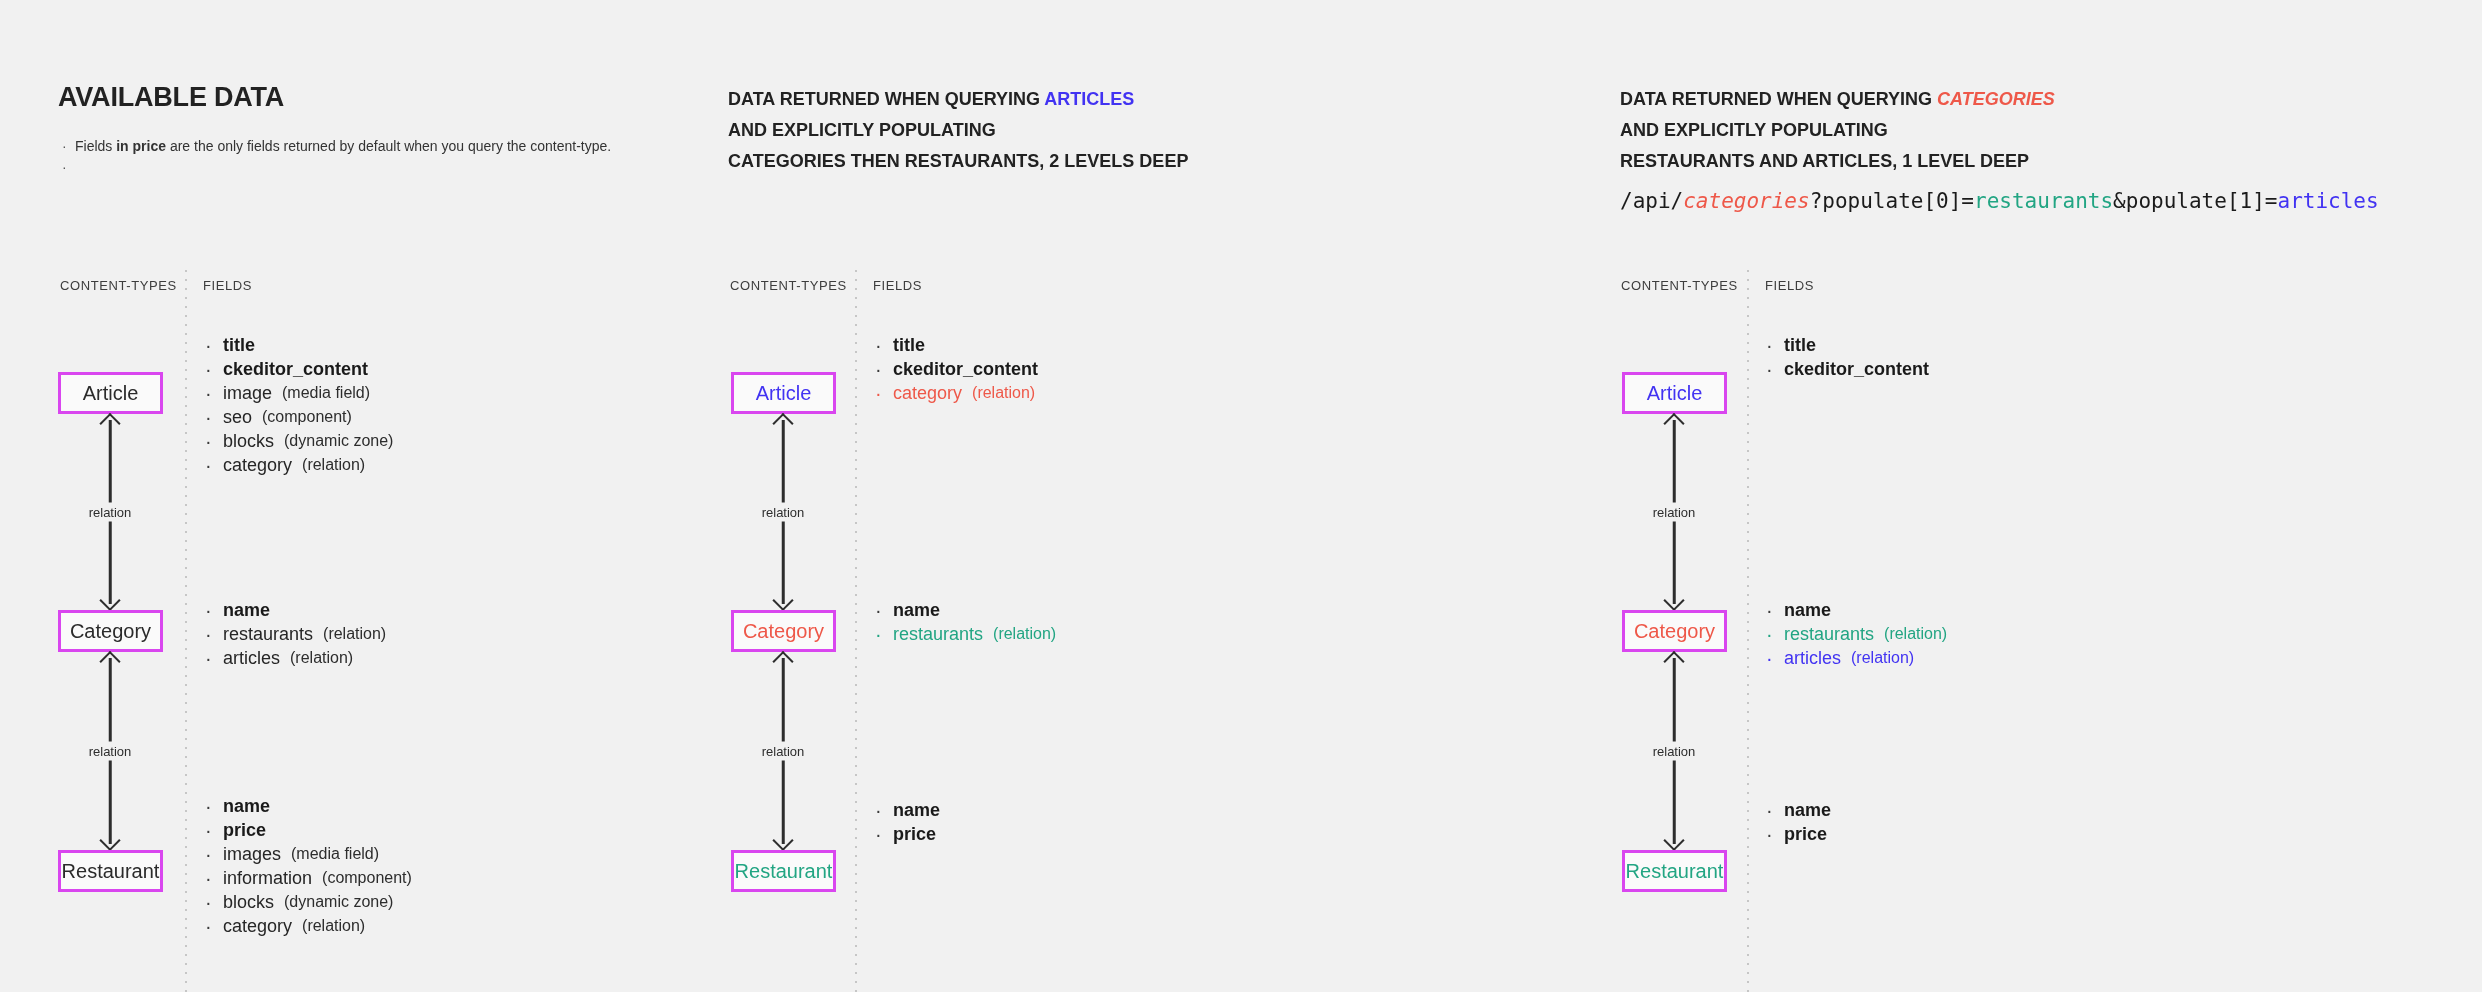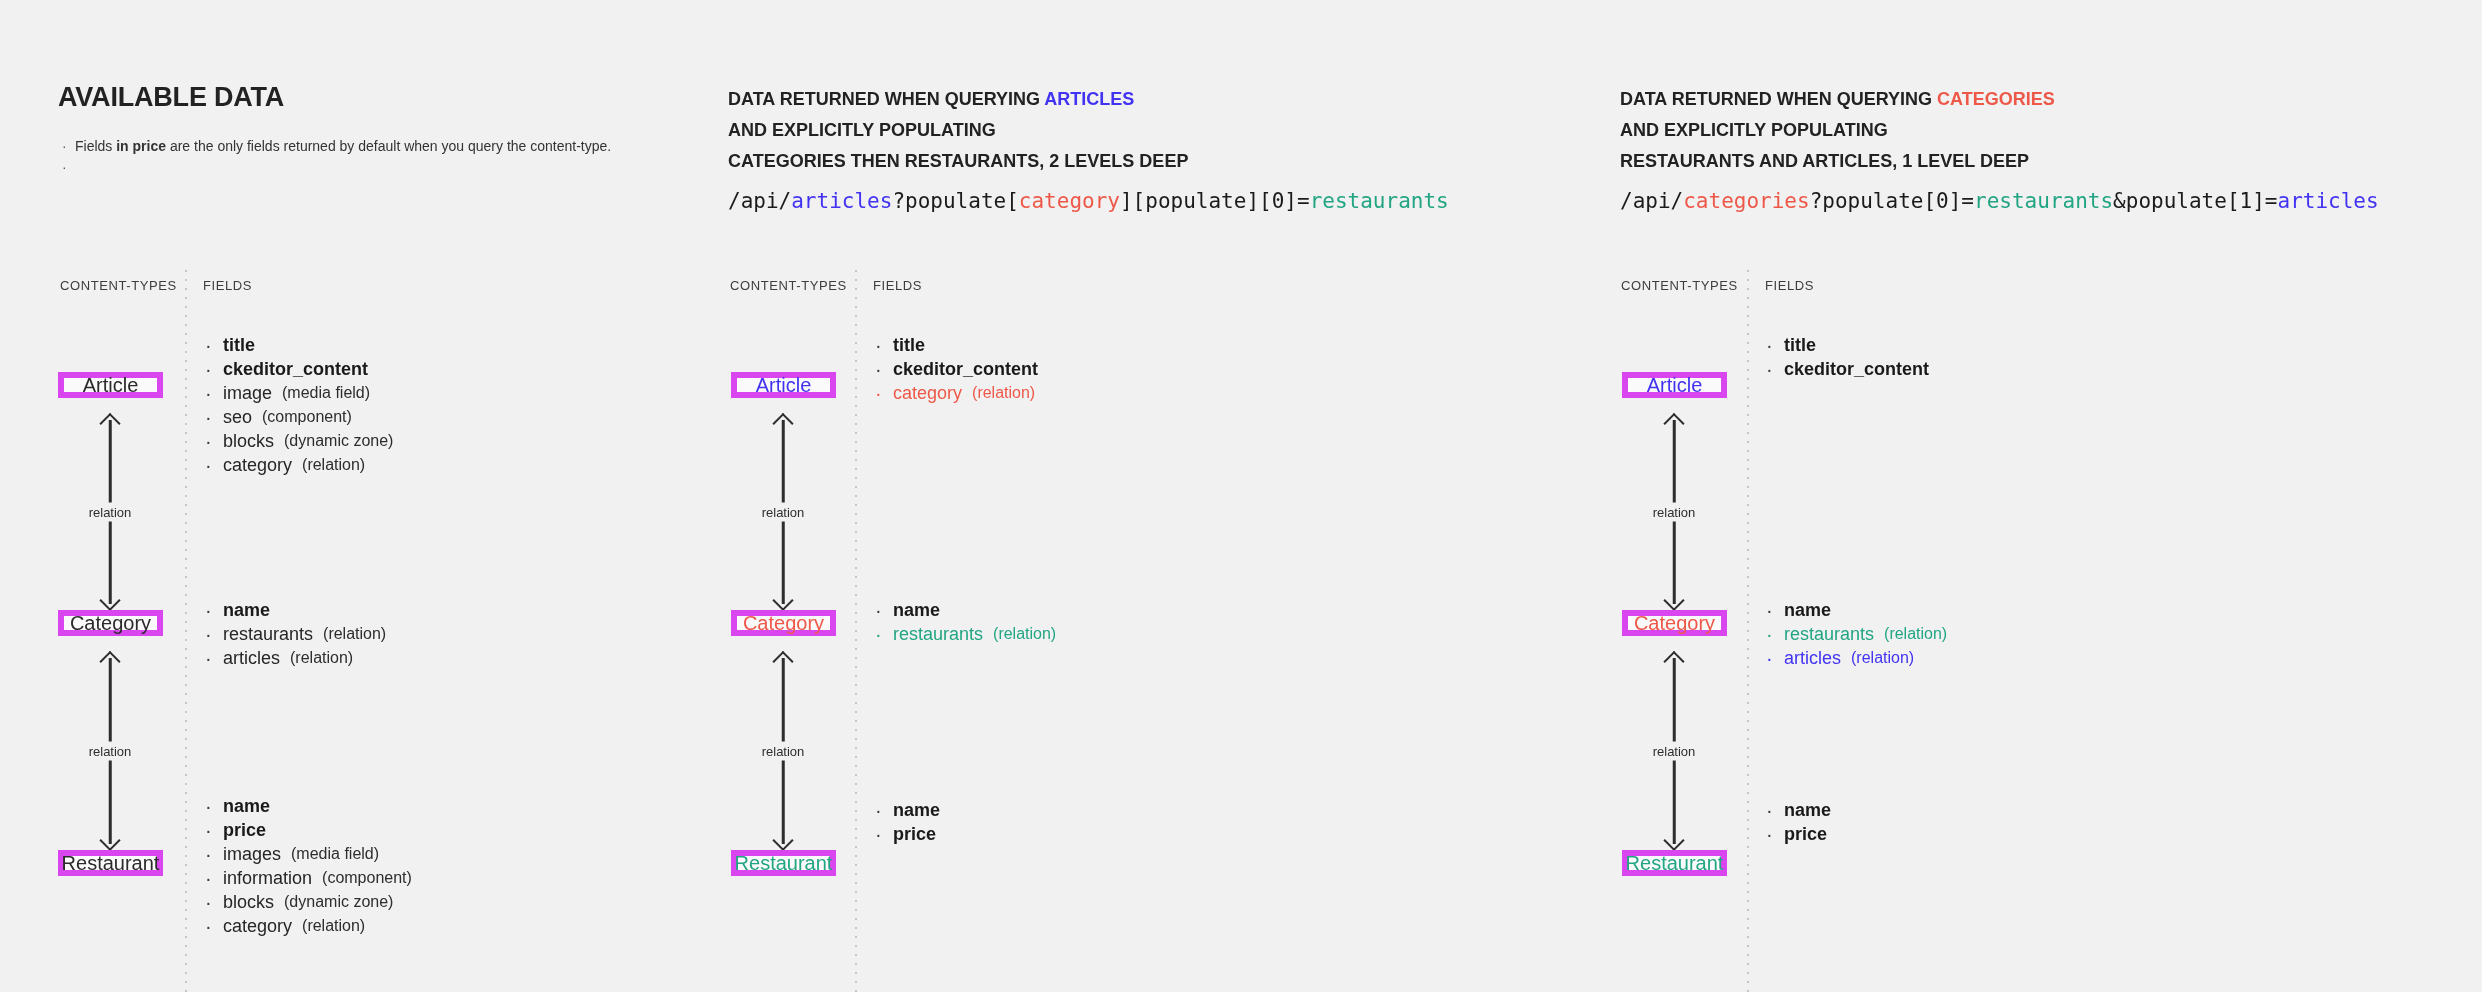--- a/index.html
+++ b/index.html
@@ -5,36 +5,36 @@
   :root{
     --bg:#f1f1f1; --dark:#1f1f1f; --blue:#4233f2; --red:#ee5849; --teal:#22a583;
   }
   *{margin:0;padding:0;box-sizing:border-box;}
   body{background:var(--bg);font-family:"Liberation Sans",sans-serif;}
   .stage{position:relative;width:2482px;height:992px;background:var(--bg);overflow:hidden;margin-top:42px;}
 
   .col-title{position:absolute;font-size:27px;font-weight:bold;color:#222;letter-spacing:-0.2px;line-height:31px;white-space:nowrap;}
   .big-title{position:absolute;font-size:18px;font-weight:bold;color:#222;line-height:31px;white-space:nowrap;}
   .accent-blue{color:var(--blue);}
-  .accent-red{color:var(--red);}
+  .accent-red{color:var(--red);font-style:italic;}
   .accent-teal{color:var(--teal);}
 
   .notes{position:absolute;font-size:14px;line-height:18px;color:#333;}
   .note{display:flex;margin-bottom:3px;}
   .ndot{width:13px;color:#555;}
   .b{font-weight:bold;}
 
   .url{position:absolute;font-family:"DejaVu Sans Mono",monospace;font-size:21px;color:#1b1b1b;white-space:nowrap;}
 
   .hdr{position:absolute;font-size:13px;color:#3d3d3d;letter-spacing:0.6px;white-space:nowrap;}
 
   .vdash{position:absolute;top:228px;height:730px;width:2px;
          background-image:repeating-linear-gradient(to bottom,#c6c6c6 0 2px,transparent 2px 9px);}
 
-  .node{position:absolute;width:105px;height:26px;border:6px solid #d946ef;background:#fafafa;
+  .node{position:absolute;width:105px;height:42px;border:3px solid #d946ef;background:#fafafa;
         display:flex;align-items:center;justify-content:center;font-size:20px;color:#2b2b2b;white-space:nowrap;}
   .node.blue{color:var(--blue);} .node.red{color:var(--red);} .node.teal{color:var(--teal);}
 
   .arrow{position:absolute;width:30px;}
   .aline{position:absolute;left:50%;top:3px;bottom:3px;width:2.5px;transform:translateX(-50%);background:#2d2d2d;}
   .chev{position:absolute;width:15px;height:15px;border-left:2.5px solid #2d2d2d;border-top:2.5px solid #2d2d2d;left:50%;}
   .chev.up{top:-1px;transform:translateX(-50%) rotate(45deg);}
   .chev.down{bottom:-1px;transform:translateX(-50%) rotate(225deg);}
   .rel{position:absolute;left:50%;top:50%;transform:translate(-50%,-50%);background:var(--bg);
        padding:2px 5px;font-size:13px;color:#2d2d2d;white-space:nowrap;}
@@ -168,23 +168,20 @@
         <span class="fname">category</span>
         <span class="ftype">(relation)</span>
       </div>
   </div>
 
   <div class="big-title" style="left:728px;top:42px;">
     <div><span>DATA RETURNED WHEN QUERYING </span><span class="accent-blue">ARTICLES</span></div>
     <div>AND EXPLICITLY POPULATING</div>
     <div>CATEGORIES THEN RESTAURANTS, 2 LEVELS DEEP</div>
   </div>
-  <div class="url" style="left:728px;top:147px;">
-    <span>/api/</span><span class="accent-blue">articles</span><span>?populate[</span><span class="accent-red">category</span><span>][populate][0]=</span><span class="accent-teal">restaurants</span>
-  </div>
 
   <div class="hdr" style="left:730px;top:236px;">CONTENT-TYPES</div>
   <div class="hdr" style="left:873px;top:236px;">FIELDS</div>
   <div class="vdash" style="left:855px;"></div>
 
   <div class="node blue" style="left:731px;top:330px;">Article</div>
   <div class="arrow" style="left:768px;top:375px;height:190px;">
     <div class="aline"></div>
     <div class="chev up"></div>
     <div class="chev down"></div>

